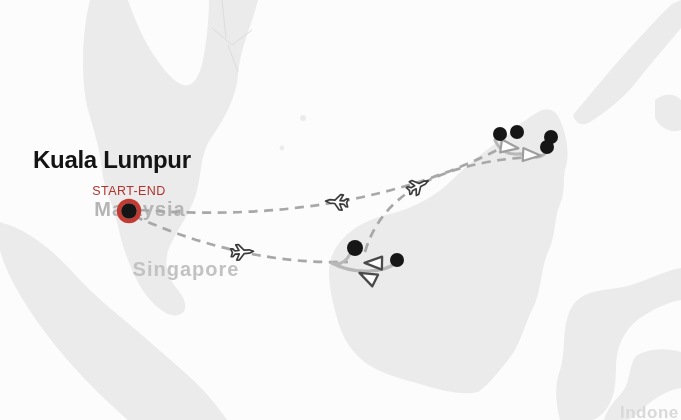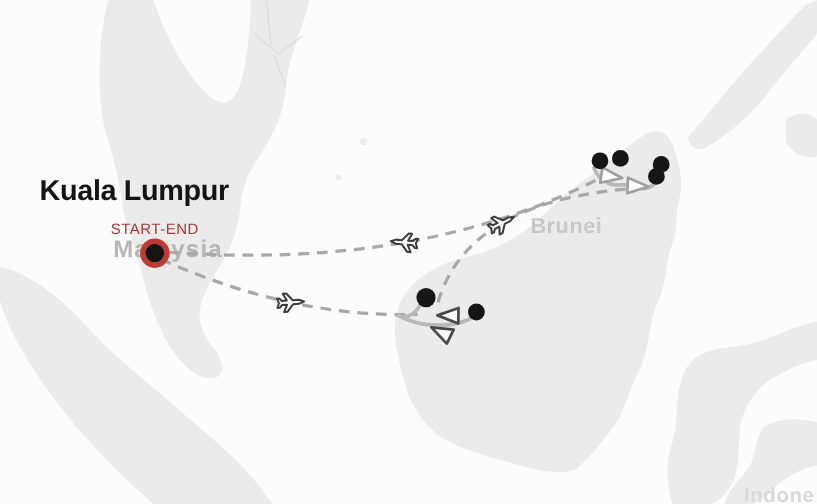--- a/index.html
+++ b/index.html
@@ -88,21 +88,21 @@
       <path class="land" d="M 573 115 C 590 95 610 70 630 48 C 645 32 660 15 672 4 L 681 0 L 681 28
         C 668 44 652 62 638 80 C 624 98 606 112 590 122 C 582 127 575 123 573 115 Z"></path>
       <path class="land" d="M 655 100 C 665 92 676 94 681 100 L 681 130 C 672 134 660 128 655 118 Z"></path>
     </g>
     <circle class="land" cx="303" cy="118" r="3"></circle>
     <circle class="land" cx="282" cy="148" r="2.4"></circle>
   </svg>
 
   <div id="labels">
     <div class="rlabel malaysia">Malaysia</div>
-    <div class="rlabel brunei">Brunei</div>
+    <div class="rlabel singapore">Singapore</div>
     <div class="rlabel indonesia">Indone</div>
   </div>
 
   <svg id="overlay" width="681" height="420" viewBox="0 0 681 420">
     <g>
       <path class="flight" d="M 134 216 Q 243 265 348 262"></path>
       <path class="flight" d="M 365 252 Q 389.5 167.5 528 157"></path>
       <path class="flight" d="M 140 210 Q 351.5 226 505 146"></path>
     </g>
     <g>

